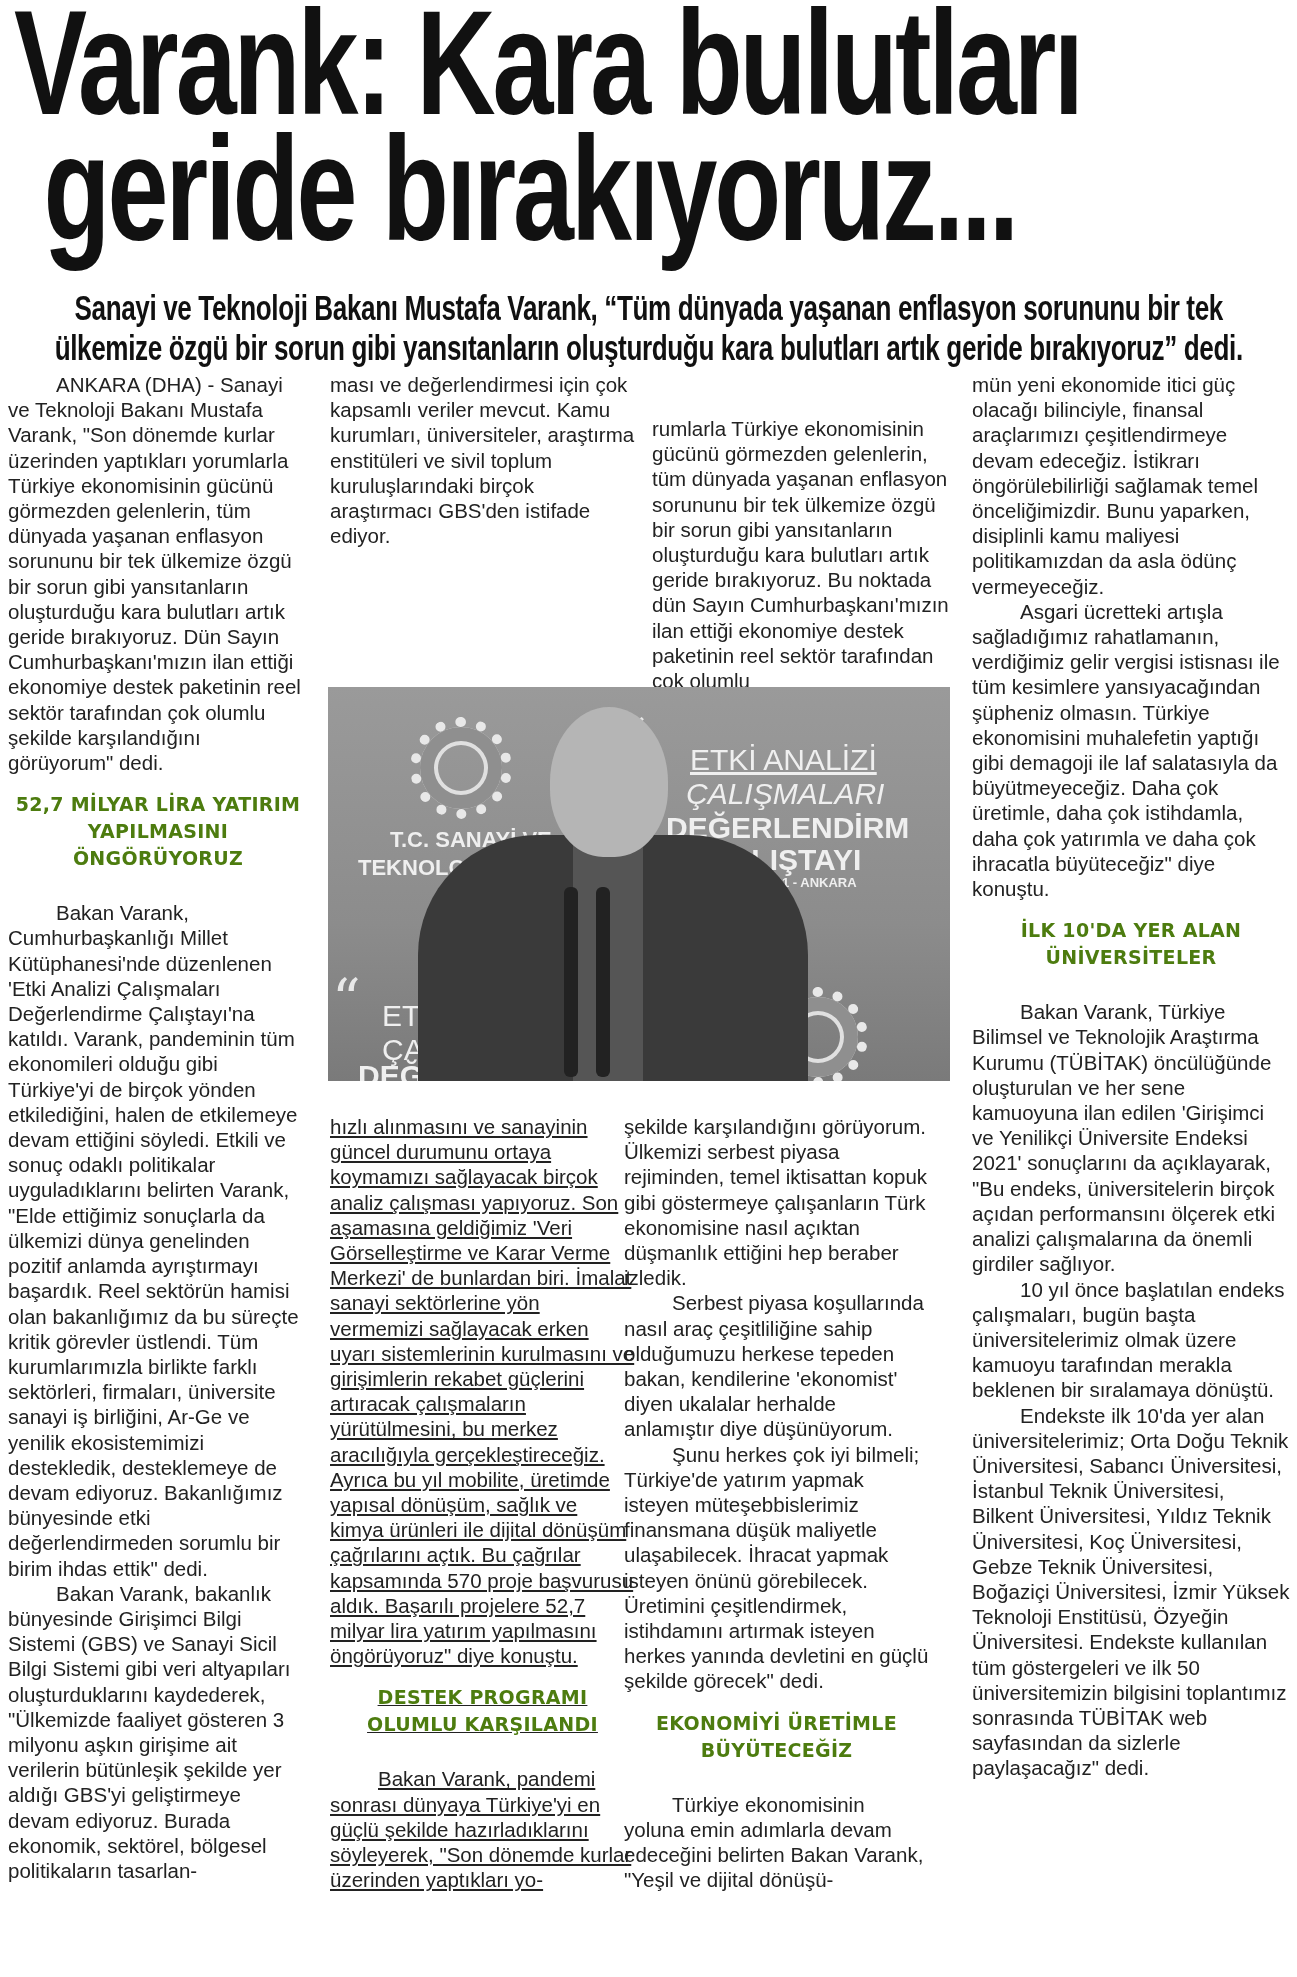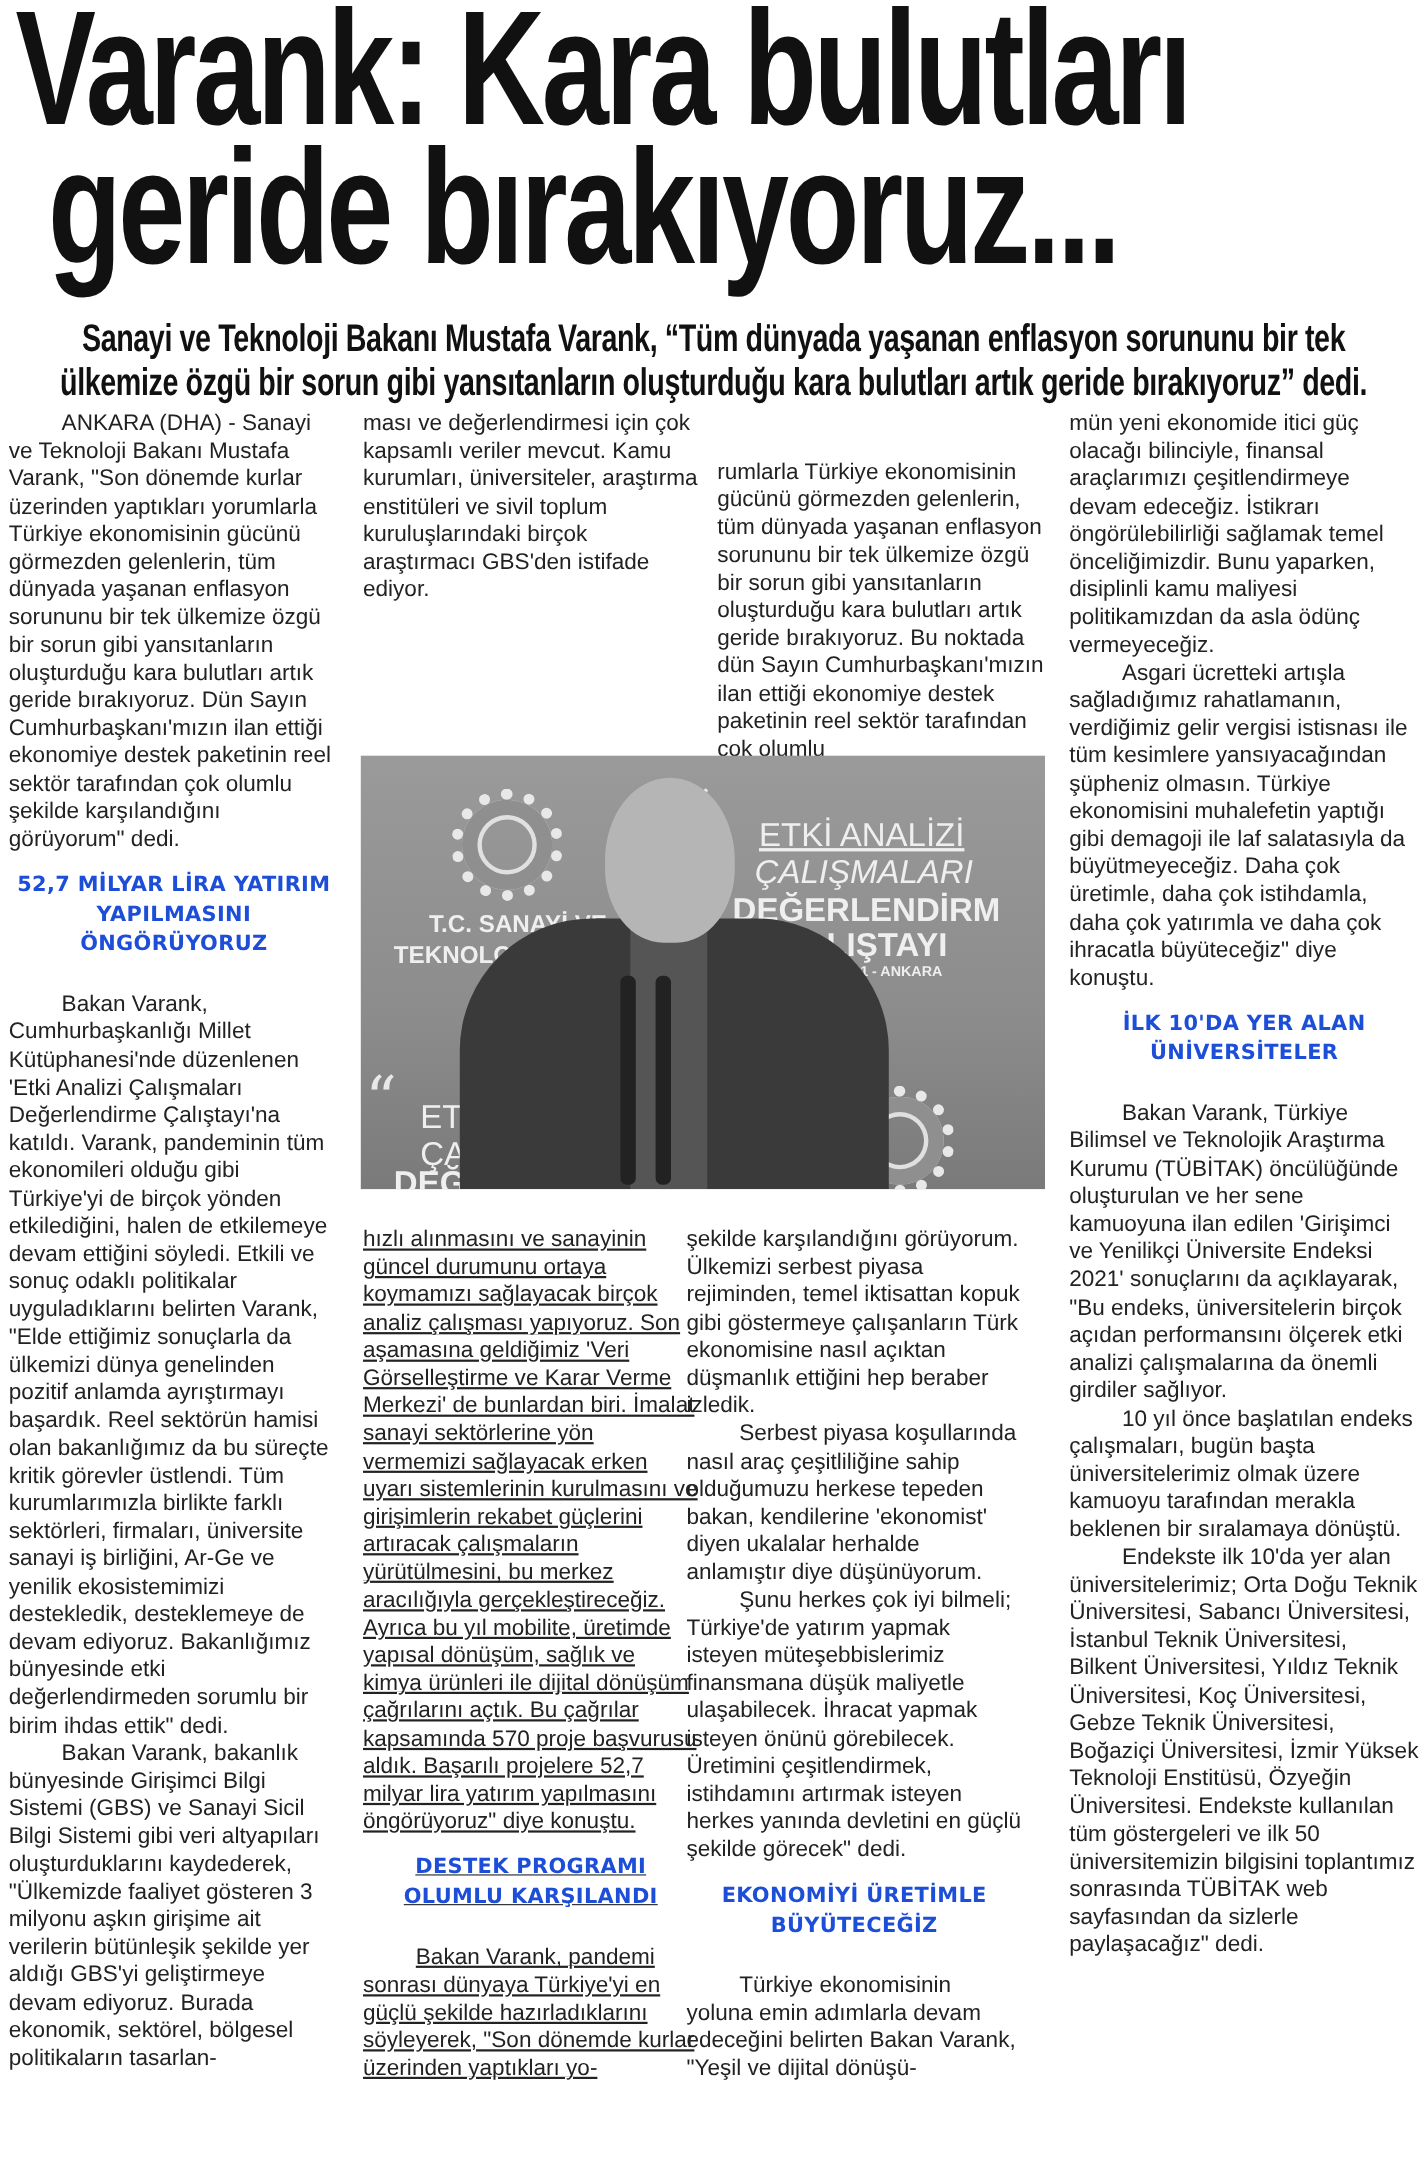--- a/index.html
+++ b/index.html
@@ -27,21 +27,21 @@
   .col p { margin: 0; text-indent: 0; }
   .col p.ind { text-indent: 48px; }
   .col1 { left: 8px; top: 372px; width: 300px; }
   .col2 { left: 330px; top: 372px; width: 305px; }
   .col2b { left: 330px; top: 1114px; width: 305px; text-decoration: underline; }
   .col3 { left: 652px; top: 372px; width: 305px; margin-top: 44px; }
   .col3b { left: 624px; top: 1114px; width: 305px; }
   .col4 { left: 972px; top: 372px; width: 318px; }
   .sub {
     font-family: "DejaVu Sans", sans-serif; font-weight: bold;
-    font-size: 19px; line-height: 27px; text-align: center; color: #1d4ed8;
+    font-size: 19px; line-height: 27px; text-align: center; color: #4d7c0f;
     margin: 16px 0 28px 0; letter-spacing: 0.3px;
   }
   .photo {
     position: absolute; left: 328px; top: 687px; width: 622px; height: 394px;
     background: linear-gradient(180deg, #9a9a9a 0%, #8c8c8c 60%, #7a7a7a 100%);
     overflow: hidden;
   }
   .photo .logo {
     position: absolute; border-radius: 50%; border: 10px dotted #e8e8e8;
     box-shadow: inset 0 0 0 14px #8f8f8f, inset 0 0 0 18px #e0e0e0;

